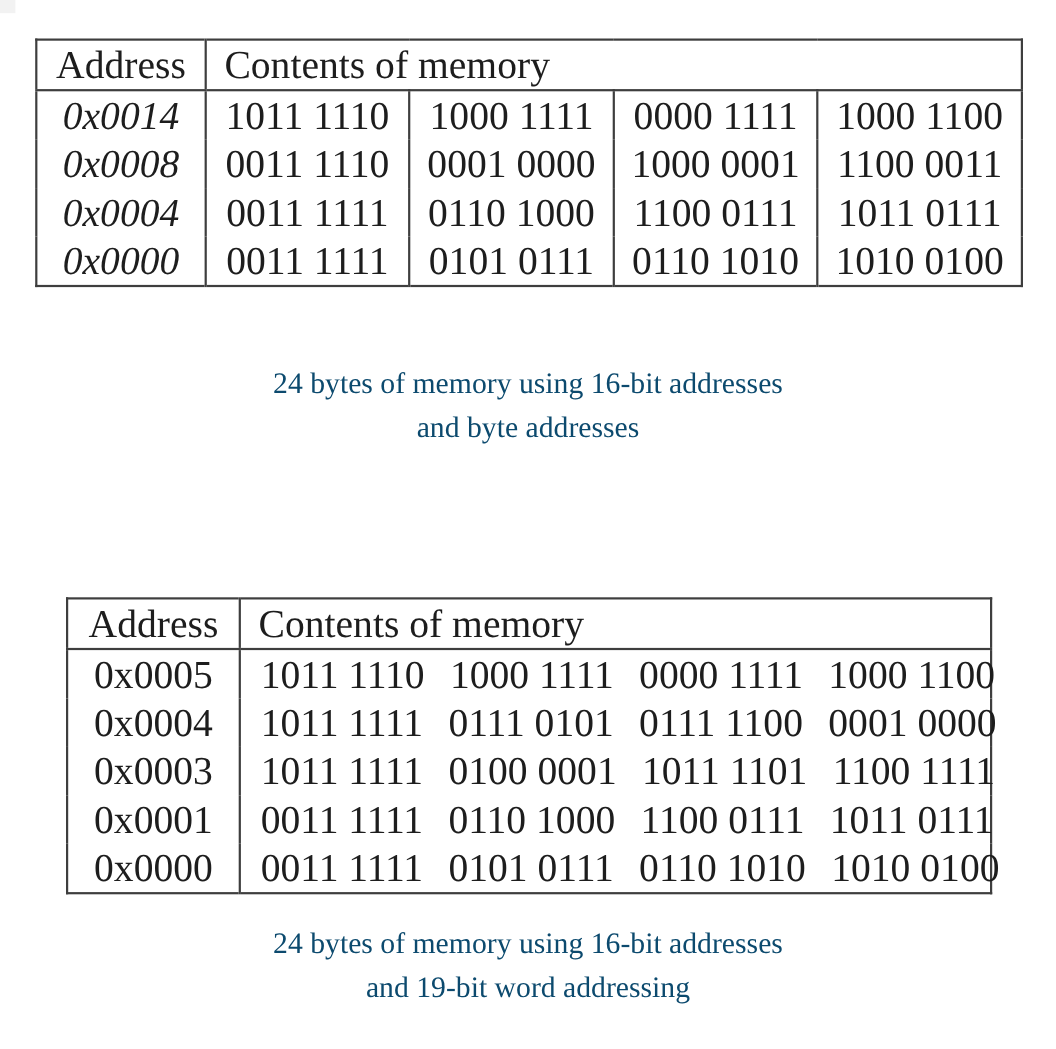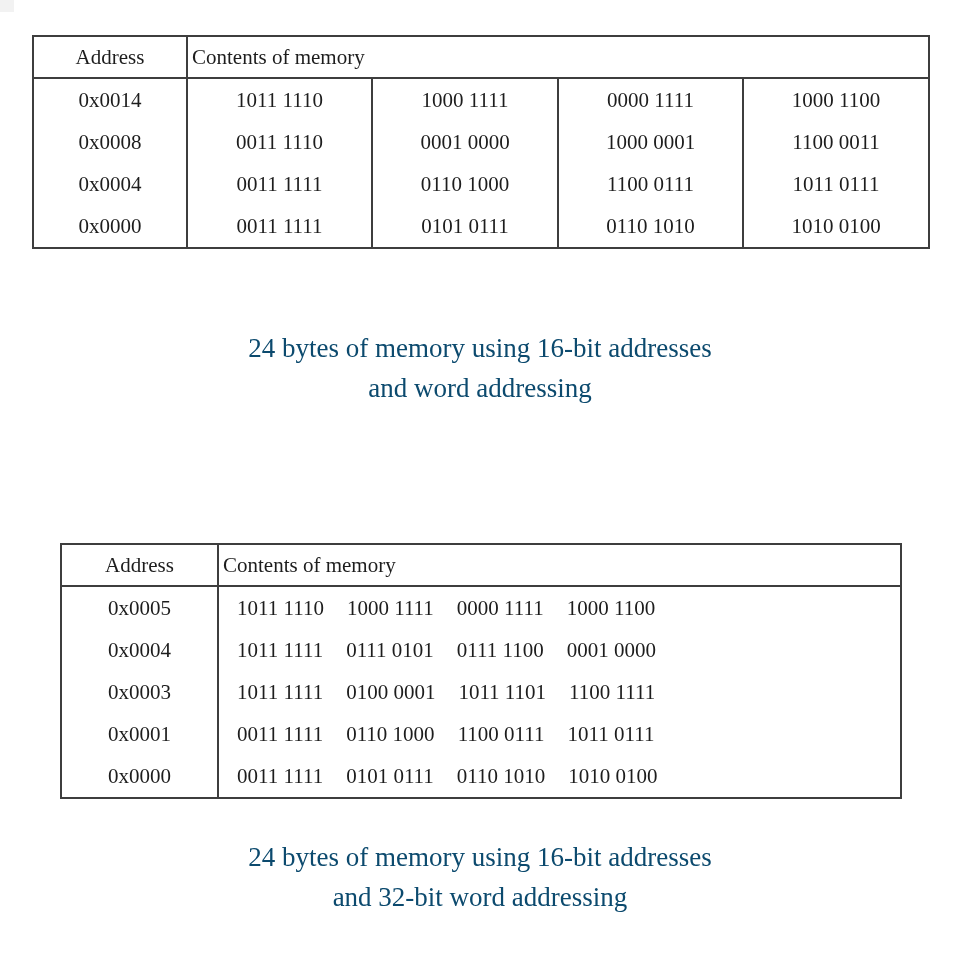--- a/index.html
+++ b/index.html
@@ -22,21 +22,21 @@
     top: 0;
     width: 14px;
     height: 12px;
     background: #f2f2f2;
   }
   table.mem-table {
     position: absolute;
     border-collapse: collapse;
     table-layout: fixed;
     background: #ffffff;
-    font-size: 21px;
+    font-size: 36px;
     color: #1d1d1d;
     border: 2px solid #3e3e3e;
   }
   table.t1 {
     left: 32px;
     top: 35px;
     width: 896px;
   }
   table.t2 {
     left: 60px;
@@ -52,32 +52,33 @@
   .mem-table tbody td {
     height: 40px;
     vertical-align: middle;
     white-space: nowrap;
   }
   .mem-table th.addr-h {
     text-align: center;
   }
   .mem-table th.cont-h {
     text-align: left;
-    padding-left: 4px;
+    padding-left: 16px;
     border-left: 2px solid #3e3e3e;
   }
   .mem-table td.addr {
     text-align: center;
   }
   .t1 td.byte {
     text-align: center;
     border-left: 2px solid #3e3e3e;
   }
   .t1 td.addr {
     border-left: none;
+    font-style: italic;
   }
   .t2 td.contents {
     border-left: 2px solid #3e3e3e;
     padding-left: 18px;
   }
   .t2 .bytes-row {
     display: flex;
     flex-direction: row;
     column-gap: 23px;
     align-items: center;
@@ -142,21 +143,21 @@
         <td class="byte">0011 1111</td>
         <td class="byte">0101 0111</td>
         <td class="byte">0110 1010</td>
         <td class="byte">1010 0100</td>
       </tr>
     </tbody>
   </table>
 
   <div class="caption cap1">
     <div>24 bytes of memory using 16-bit addresses</div>
-    <div>and word addressing</div>
+    <div>and byte addresses</div>
   </div>
 
   <table class="mem-table t2">
     <colgroup>
       <col style="width:157px">
       <col style="width:683px">
     </colgroup>
     <thead>
       <tr>
         <th class="addr-h">Address</th>
@@ -217,16 +218,16 @@
             <span>0110 1010</span>
             <span>1010 0100</span>
           </div>
         </td>
       </tr>
     </tbody>
   </table>
 
   <div class="caption cap2">
     <div>24 bytes of memory using 16-bit addresses</div>
-    <div>and 32-bit word addressing</div>
+    <div>and 19-bit word addressing</div>
   </div>
 
 </div>
 
 </body></html>

